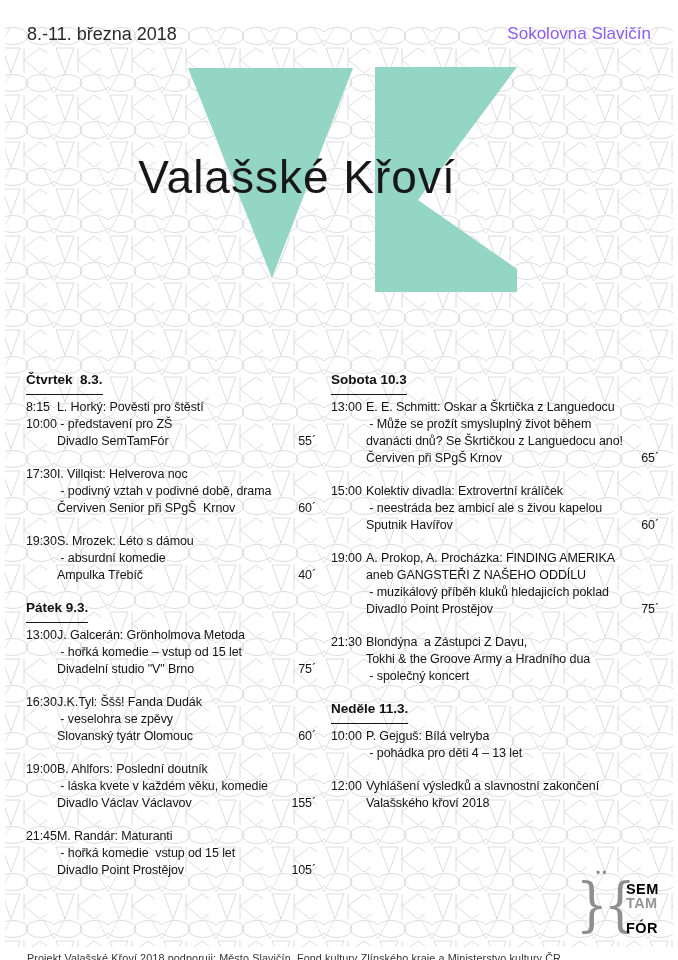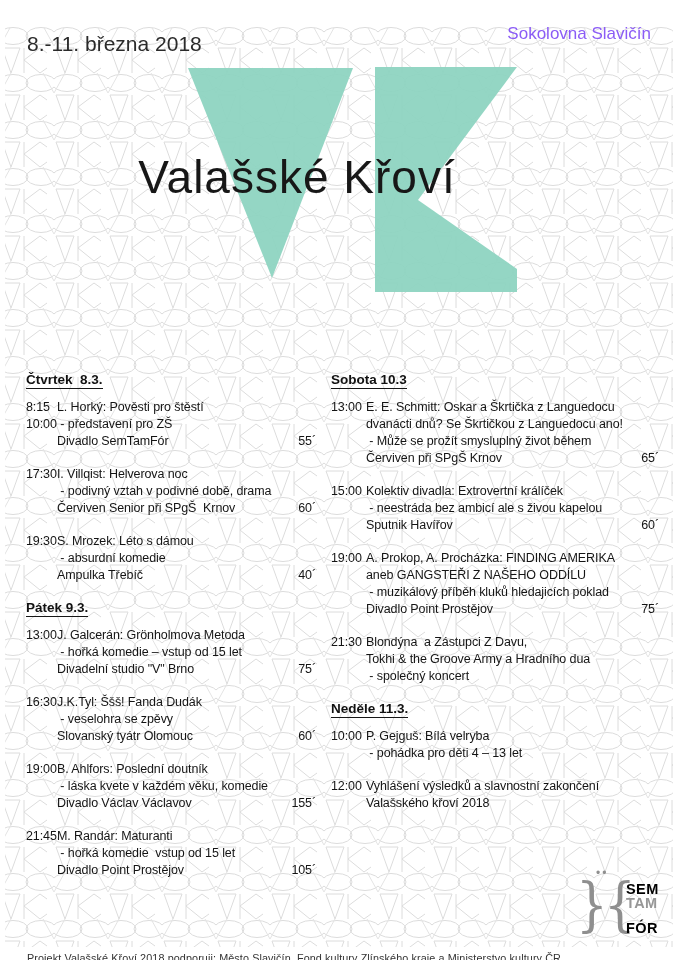--- a/index.html
+++ b/index.html
@@ -9,39 +9,39 @@
     height: 960px;
     background: #ffffff;
     font-family: "Liberation Sans", sans-serif;
     color: #1c1c1c;
     overflow: hidden;
   }
   .bg-pattern { position:absolute; left:0; top:0; z-index:0; }
   .layer { position:absolute; z-index:1; }
 
   
-  .hdr-dates   { left:27px;  top:32px; font-size:21px; color:#2a2a2a; }
+  .hdr-dates   { left:27px;  top:24px; font-size:18px; color:#2a2a2a; }
   .hdr-venue   { right:27px; top:24px; font-size:17px; color:#8b5cf6; }
 
   
   .logo-svg { left:0; top:0; }
   .festival-title {
     left:0; top:150px; width:590px;
     text-align:center; padding-left:4px; box-sizing:border-box;
     font-size:46px; font-weight:300; letter-spacing:1px; color:#171717;
     font-family:"Liberation Sans", sans-serif;
   }
 
   
   .col { top:372px; }
   .col-left  { left:26px;  width:296px; }
   .col-right { left:331px; width:330px; }
 
   .day-heading { font-size:13.5px; font-weight:bold; margin-bottom:12px; color:#111; }
-  .day-heading span { border-bottom:1.6px solid #161616; padding-bottom:1px; white-space:pre; }
+  .day-heading span { border-bottom:1.6px solid #161616; padding-bottom:7px; white-space:pre; }
 
   .entry { display:grid; margin-bottom:16px; font-weight:normal; font-size:12.5px; color:#141414; letter-spacing:-0.1px; }
   .col-left  .entry { grid-template-columns:31px 1fr; }
   .col-right .entry { grid-template-columns:35px 1fr; }
   .time-line { height:17px; line-height:17px; white-space:pre; }
   .line { position:relative; height:17px; line-height:17px; white-space:pre; }
   .col-left  .line .dur { position:absolute; right:6px; top:0; }
   .col-right .line .dur { position:absolute; right:2px; top:0; }
 
   
@@ -175,22 +175,22 @@
     </div>
   <div class="layer col col-right">
       <div class="day">
         <div class="day-heading"><span>Sobota 10.3</span></div>
         <div class="entry">
           <div class="time">
             <div class="time-line">13:00</div>
           </div>
           <div class="lines">
             <div class="line"><span class="line-text">E. E. Schmitt: Oskar a Škrtička z Languedocu</span></div>
+            <div class="line"><span class="line-text"> - Může se prožít smysluplný život během</span></div>
             <div class="line"><span class="line-text">dvanácti dnů? Se Škrtičkou z Languedocu ano!</span></div>
-            <div class="line"><span class="line-text"> - Může se prožít smysluplný život během</span></div>
             <div class="line"><span class="line-text">Červiven při SPgŠ Krnov</span><span class="dur">65´</span></div>
           </div>
         </div>
         <div class="entry">
           <div class="time">
             <div class="time-line">15:00</div>
           </div>
           <div class="lines">
             <div class="line"><span class="line-text">Kolektiv divadla: Extrovertní králíček</span></div>
             <div class="line"><span class="line-text"> - neestráda bez ambicí ale s živou kapelou</span></div>

